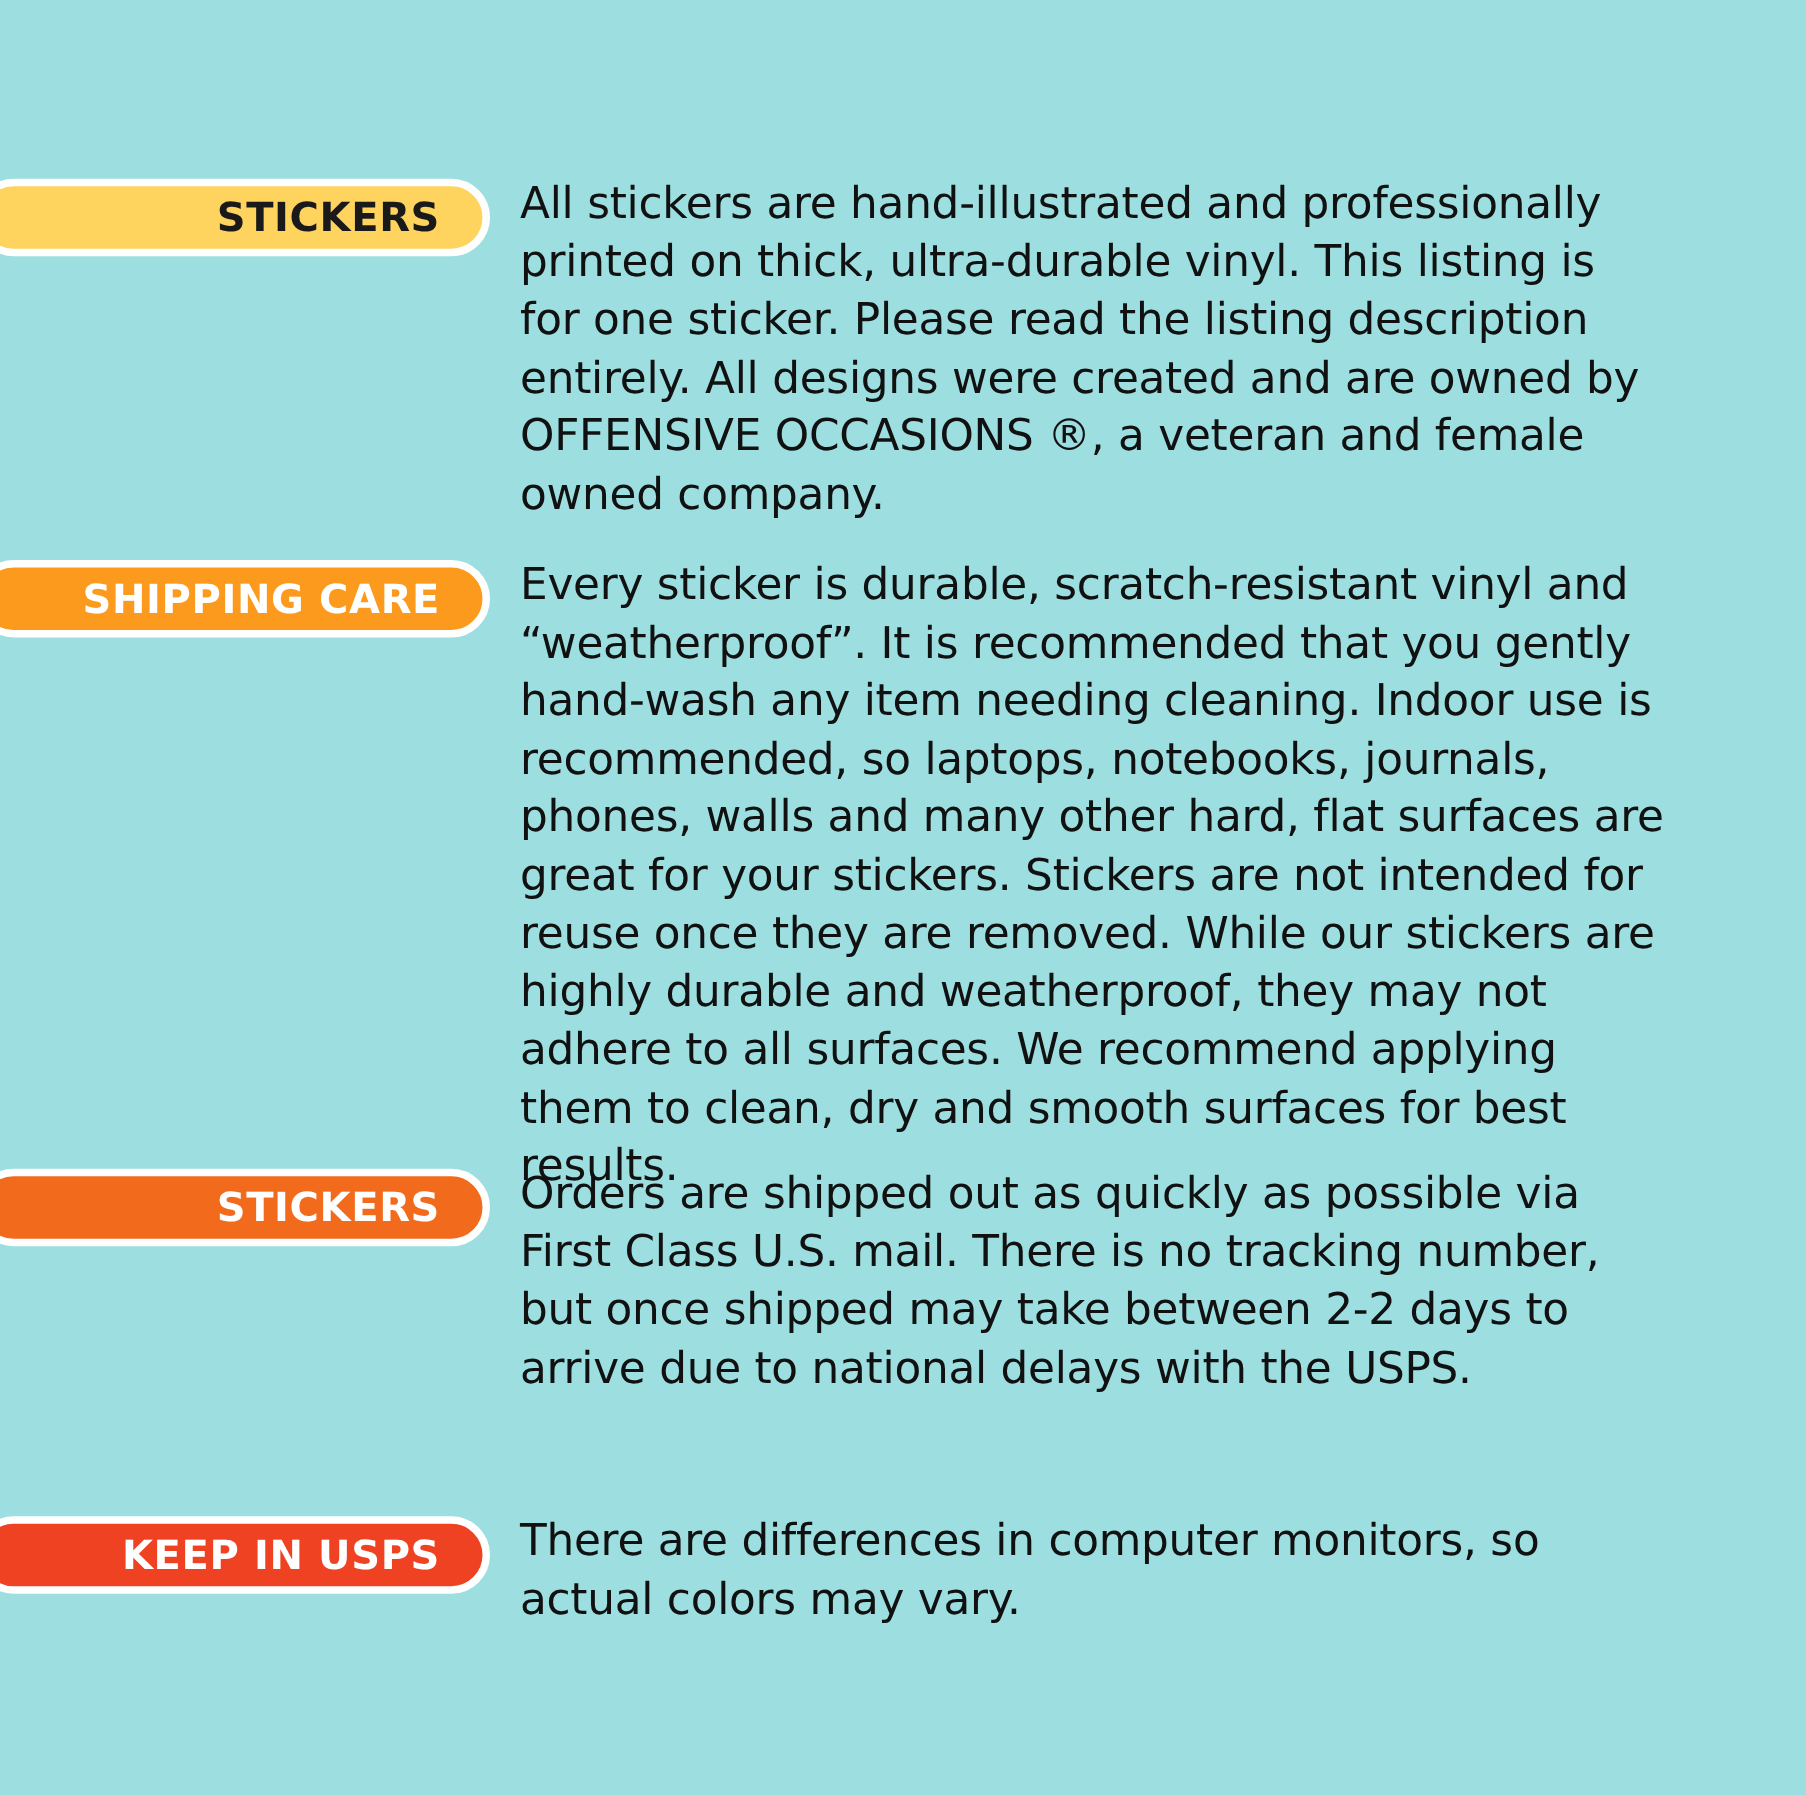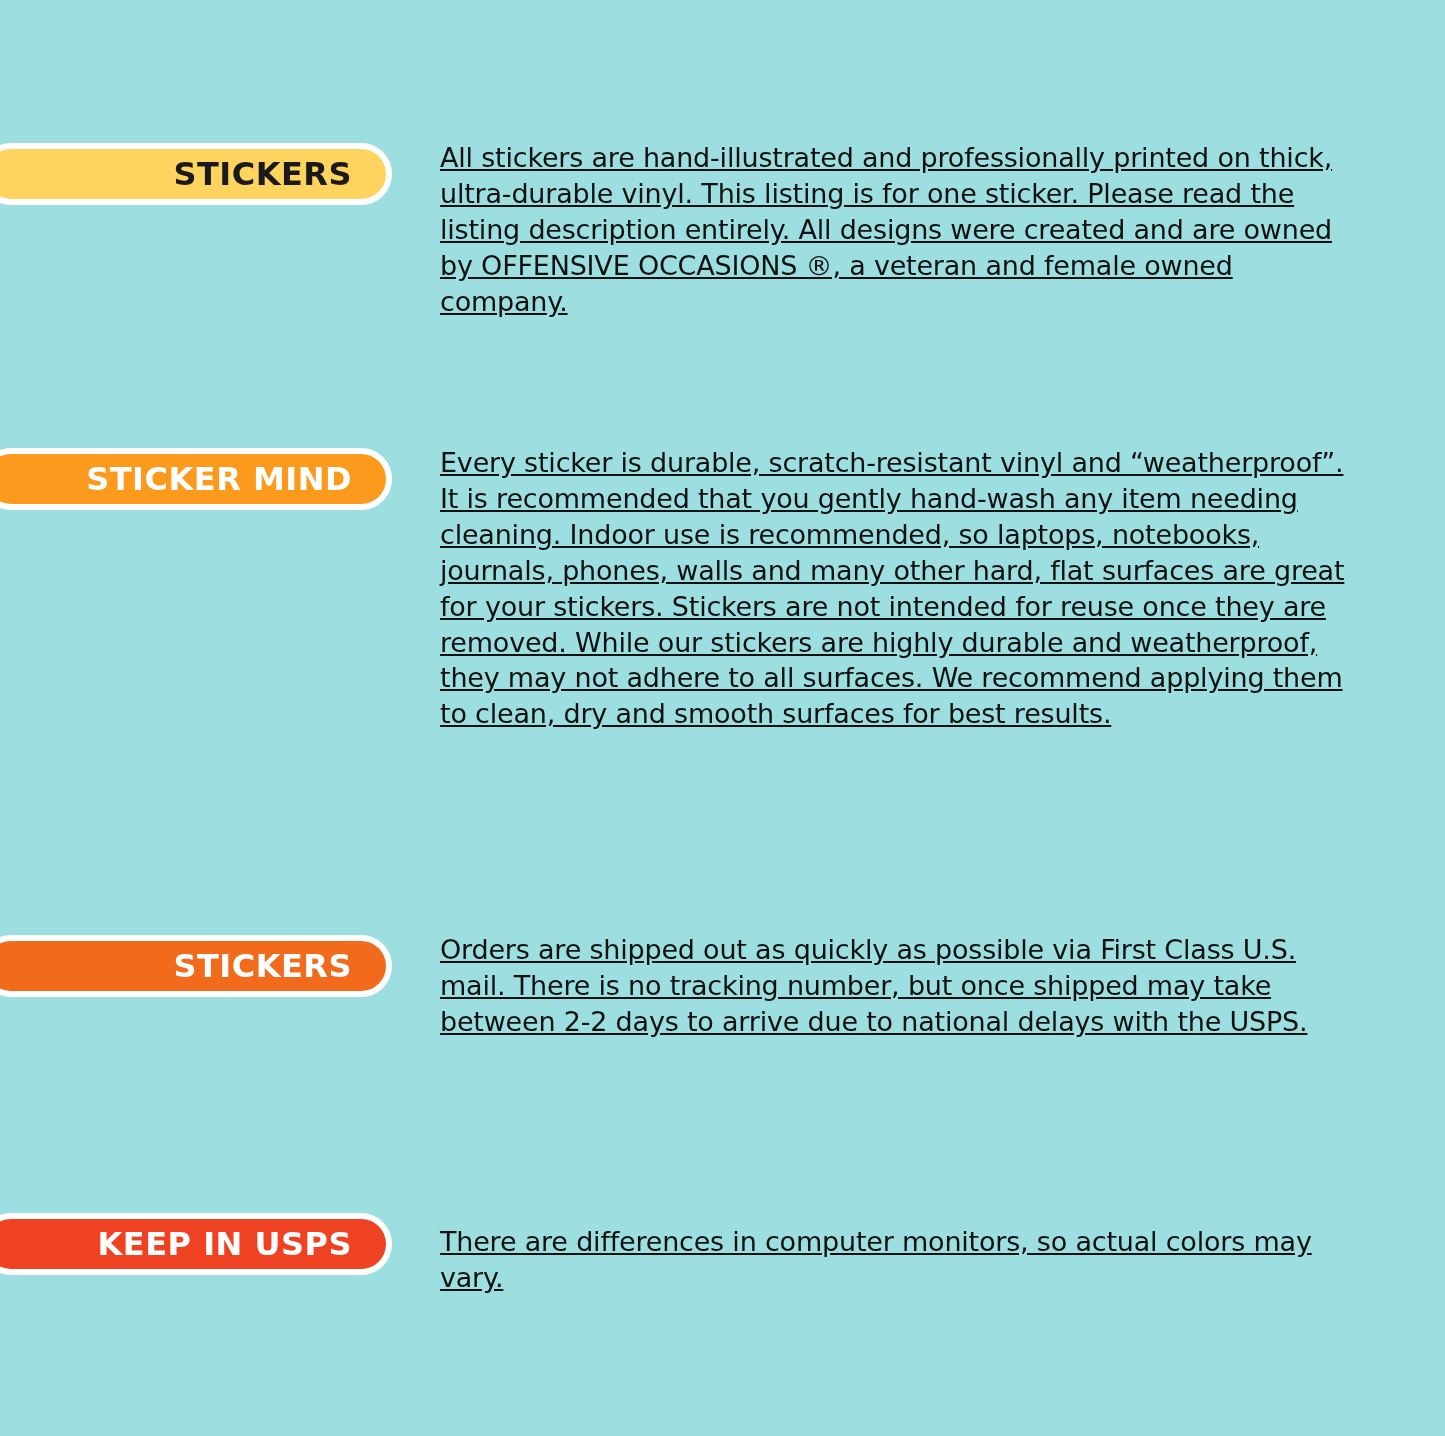--- a/index.html
+++ b/index.html
@@ -40,62 +40,61 @@
   .badge-label {
     font-family: "DejaVu Sans", sans-serif;
     font-weight: bold;
     font-size: 32px;
     letter-spacing: 0.5px;
     line-height: 1;
     white-space: nowrap;
   }
   .body-text {
     position: absolute;
-    left: 440px;
+    left: 416px;
     width: 915px;
     font-family: "DejaVu Sans", sans-serif;
-    font-size: 27px;
+    font-size: 35px;
     line-height: 1.33;
     color: #111111;
     letter-spacing: -0.2px;
-    text-decoration: underline;
   }
 
   
   #sec-stickers      { top: 140px; }
   #sec-stickers .badge { top: 3px; }
   #sec-stickers .body-text { top: 0px; }
 
   #sec-care          { top: 445px; }
   #sec-care .badge   { top: 3px; }
   #sec-care .body-text { top: 0px; }
 
   #sec-shipping      { top: 932px; }
   #sec-shipping .badge { top: 3px; }
   #sec-shipping .body-text { top: 0px; }
 
   #sec-keep          { top: 1210px; }
   #sec-keep .badge   { top: 3px; }
-  #sec-keep .body-text { top: 0px; margin-top: 14px; }
+  #sec-keep .body-text { top: 0px; }
 </style>
 </head>
 <body style="background: rgb(157, 223, 224);">
 
 <div class="page">
 
   <div class="section" id="sec-stickers">
     <div class="badge" style="background: rgb(255, 212, 94); border-color: rgb(255, 255, 255);">
       <span class="badge-label" style="color: rgb(26, 26, 26);">STICKERS</span>
     </div>
     <div class="body-text" style="color: rgb(17, 17, 17);">All stickers are hand-illustrated and professionally printed on thick, ultra-durable vinyl. This listing is for one sticker. Please read the listing description entirely. All designs were created and are owned by OFFENSIVE OCCASIONS ®, a veteran and female owned company.</div>
   </div>
 
   <div class="section" id="sec-care">
     <div class="badge" style="background: rgb(251, 154, 28); border-color: rgb(255, 255, 255);">
-      <span class="badge-label" style="color: rgb(255, 255, 255);">STICKER MIND</span>
+      <span class="badge-label" style="color: rgb(255, 255, 255);">SHIPPING CARE</span>
     </div>
     <div class="body-text" style="color: rgb(17, 17, 17);">Every sticker is durable, scratch-resistant vinyl and “weatherproof”. It is recommended that you gently hand-wash any item needing cleaning. Indoor use is recommended, so laptops, notebooks, journals, phones, walls and many other hard, flat surfaces are great for your stickers. Stickers are not intended for reuse once they are removed. While our stickers are highly durable and weatherproof, they may not adhere to all surfaces. We recommend applying them to clean, dry and smooth surfaces for best results.</div>
   </div>
 
   <div class="section" id="sec-shipping">
     <div class="badge" style="background: rgb(242, 106, 27); border-color: rgb(255, 255, 255);">
       <span class="badge-label" style="color: rgb(255, 255, 255);">STICKERS</span>
     </div>
     <div class="body-text" style="color: rgb(17, 17, 17);">Orders are shipped out as quickly as possible via First Class U.S. mail. There is no tracking number, but once shipped may take between 2-2 days to arrive due to national delays with the USPS.</div>
   </div>

